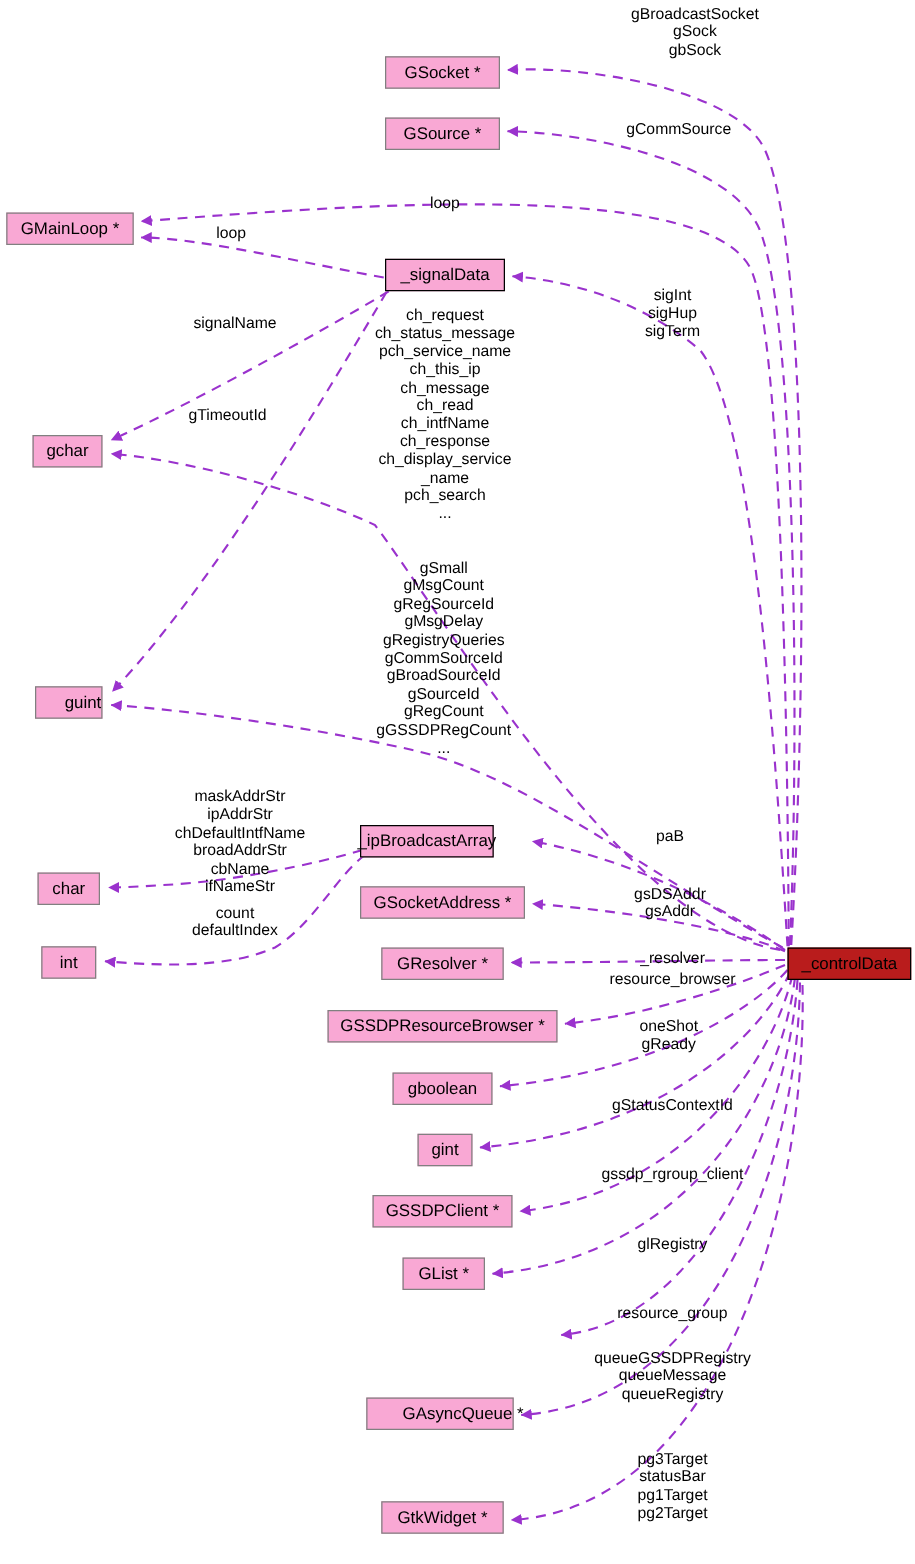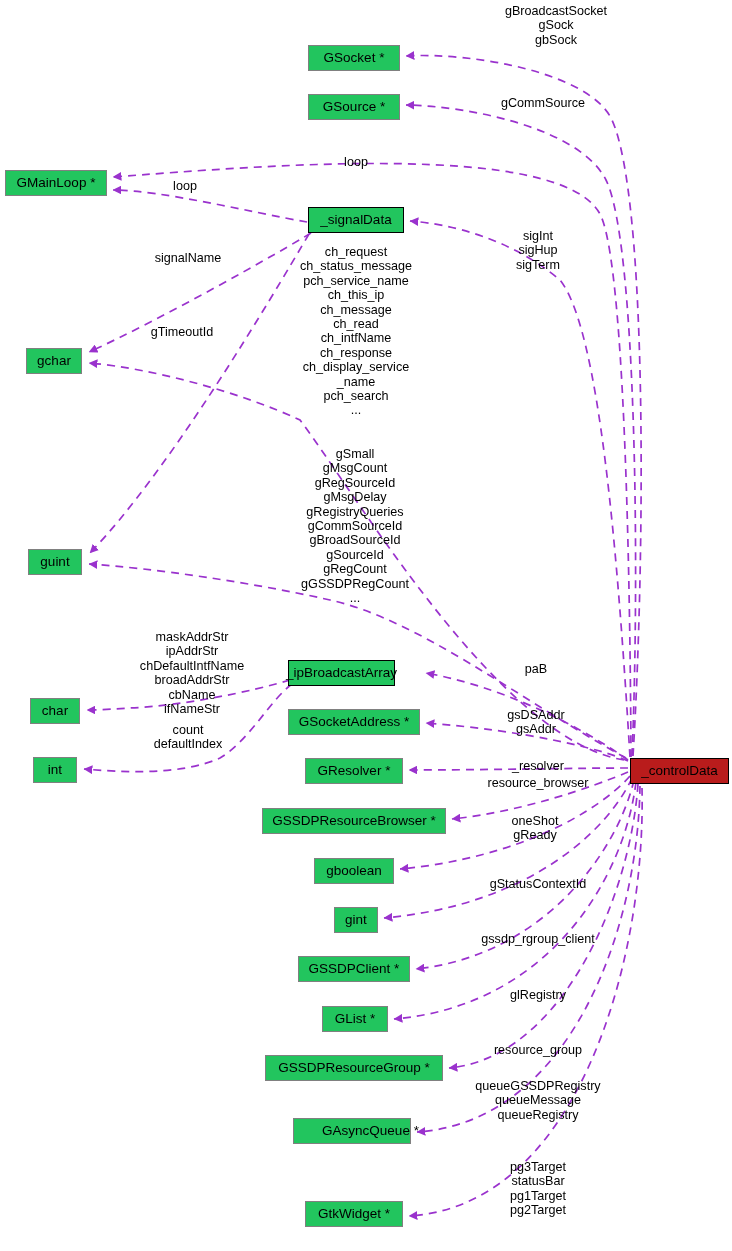--- a/index.html
+++ b/index.html
@@ -17,21 +17,21 @@
   }
   #edges {
     position: absolute;
     left: 0; top: 0;
     width: 732px;
     height: 1251px;
   }
   .node {
     position: absolute;
     box-sizing: border-box;
-    background: #22c55e;
+    background: #f9a8d4;
     border: 1px solid #808080;
     color: #000000;
     font-size: 13.5px;
     line-height: 1;
     display: flex;
     align-items: center;
     justify-content: center;
     white-space: nowrap;
     z-index: 3;
   }
@@ -125,21 +125,21 @@
   </div>
 
   <div class="node key" style="left:308px;top:207px;width:96px;height:26px;">
     <span>_signalData</span>
   </div>
 
   <div class="node plain" style="left:26px;top:348px;width:56px;height:26px;">
     <span>gchar</span>
   </div>
 
-  <div class="node plain" style="left:28px;top:549px;width:54px;height:26px;">
+  <div class="node plain" style="left:28px;top:549px;width:54px;height:26px;justify-content:flex-end;">
     <span>guint</span>
   </div>
 
   <div class="node key" style="left:288px;top:660px;width:107px;height:26px;">
     <span>_ipBroadcastArray</span>
   </div>
 
   <div class="node plain" style="left:30px;top:698px;width:50px;height:26px;">
     <span>char</span>
   </div>
@@ -173,23 +173,20 @@
   </div>
 
   <div class="node plain" style="left:298px;top:956px;width:112px;height:26px;">
     <span>GSSDPClient *</span>
   </div>
 
   <div class="node plain" style="left:322px;top:1006px;width:66px;height:26px;">
     <span>GList *</span>
   </div>
 
-  <div class="node plain" style="left:265px;top:1055px;width:178px;height:26px;">
-    <span>GSSDPResourceGroup *</span>
-  </div>
 
   <div class="node plain" style="left:293px;top:1118px;width:118px;height:26px;padding-left:37px;">
     <span>GAsyncQueue *</span>
   </div>
 
   <div class="node plain" style="left:305px;top:1201px;width:98px;height:26px;">
     <span>GtkWidget *</span>
   </div>
 
   <div class="edge-label" style="left:540px;top:4px;margin-left:16px;">gBroadcastSocket

